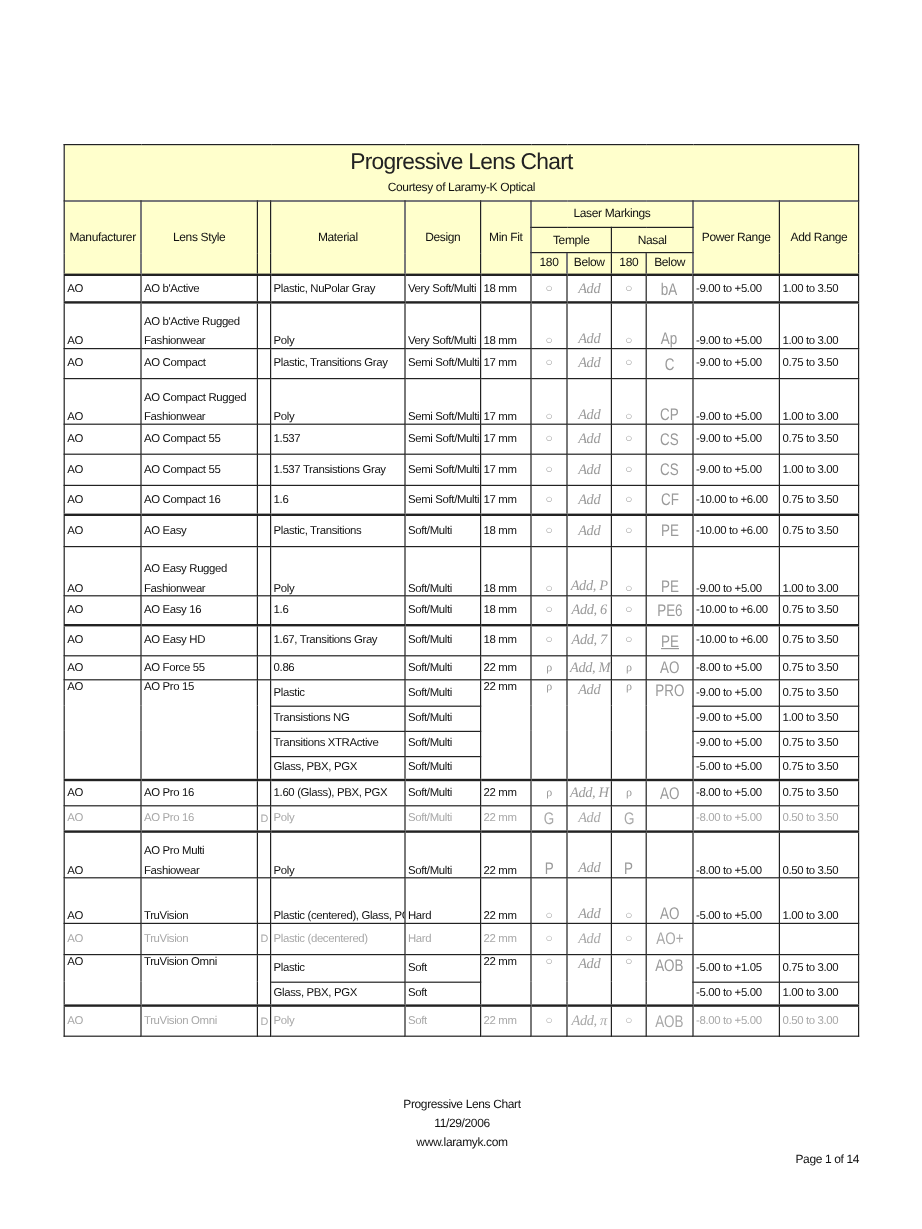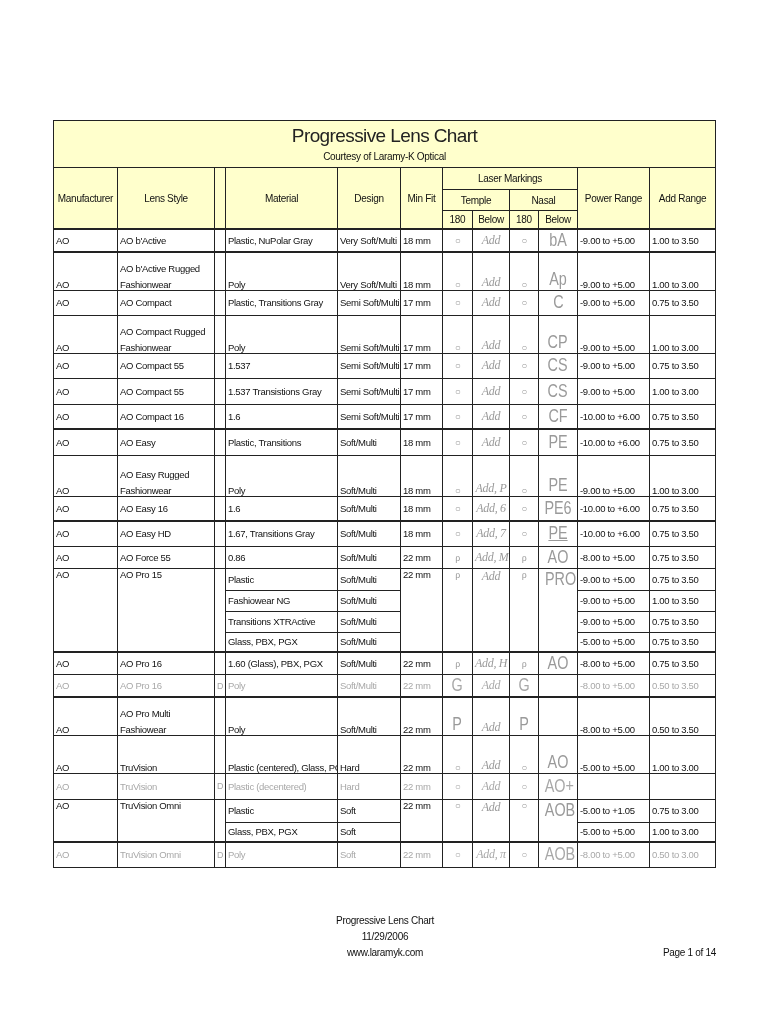--- a/index.html
+++ b/index.html
@@ -12,32 +12,32 @@
   .title-main { font-size:19px; letter-spacing:-0.6px; padding-top:4px; color:#222; }
   .title-sub { font-size:10px; padding:4px 0 5px; }
   .hdr th { background:#ffffcc; text-align:center; font-size:10px; height:20px; }
   .hdr.r1 th { height:21px; }
   .hdr.r3 th { height:17px; }
   .hdr-bottom { border-bottom:2px solid #222 !important; }
   td.r { text-align:left; padding-right:2px; }
   td.mark { text-align:center; color:#9a9a9a; font-family:"Liberation Serif", serif; }
   td.mark.add { font-style:italic; font-size:12px; }
   td.mark.circ { font-size:10px; }
-  td.mark.code { font-size:18px; font-family:"Liberation Sans Narrow","Liberation Sans", sans-serif; transform-origin:center; letter-spacing:0; }
+  td.mark.code { font-size:14px; font-family:"Liberation Sans Narrow","Liberation Sans", sans-serif; transform-origin:center; letter-spacing:0; }
   td.mark.code span { display:inline-block; transform:scaleX(0.8); }
   td.dflag { text-align:center; color:#888; font-size:9px; padding:0; }
   tr.dim td { color:#a8a8a8; }
   tr.dim td.mark { color:#a8a8a8; }
   tr.thick-top td { border-top:2px solid #222; }
   td.va-b { vertical-align:bottom; padding-bottom:2px;margin-top:20px; }
   td.va-t { vertical-align:top; padding-top:2px; }
   .ul { text-decoration:underline; }
   .footer { position:absolute; top:913px; left:0; width:768px; font-size:10px; letter-spacing:-0.3px; }
   .footer .center { position:absolute; left:310px; width:150px; text-align:center; line-height:16px; }
-  .footer .page { position:absolute; right:52px; top:34px; }
+  .footer .page { position:absolute; right:52px; top:48px; }
 </style>
 </head>
 <body>
 
 <div class="sheet">
 <table class="chart">
   <colgroup>
     <col style="width:64px">
         <col style="width:97px">
         <col style="width:11px">
@@ -274,21 +274,21 @@
       <td>Soft/Multi</td>
       <td rowspan="4" class="va-t">22 mm</td>
       <td rowspan="4" class="mark circ va-t">ρ</td>
       <td rowspan="4" class="mark add va-t">Add</td>
       <td rowspan="4" class="mark circ va-t">ρ</td>
       <td rowspan="4" class="mark code va-t"><span>PRO</span></td>
       <td class="r">-9.00 to +5.00</td>
       <td class="r">0.75 to 3.50</td>
     </tr>
     <tr style="height:21px">
-      <td>Fashiowear NG</td>
+      <td>Transistions NG</td>
       <td>Soft/Multi</td>
       <td class="r">-9.00 to +5.00</td>
       <td class="r">1.00 to 3.50</td>
     </tr>
     <tr style="height:21px">
       <td>Transitions XTRActive</td>
       <td>Soft/Multi</td>
       <td class="r">-9.00 to +5.00</td>
       <td class="r">0.75 to 3.50</td>
     </tr>

